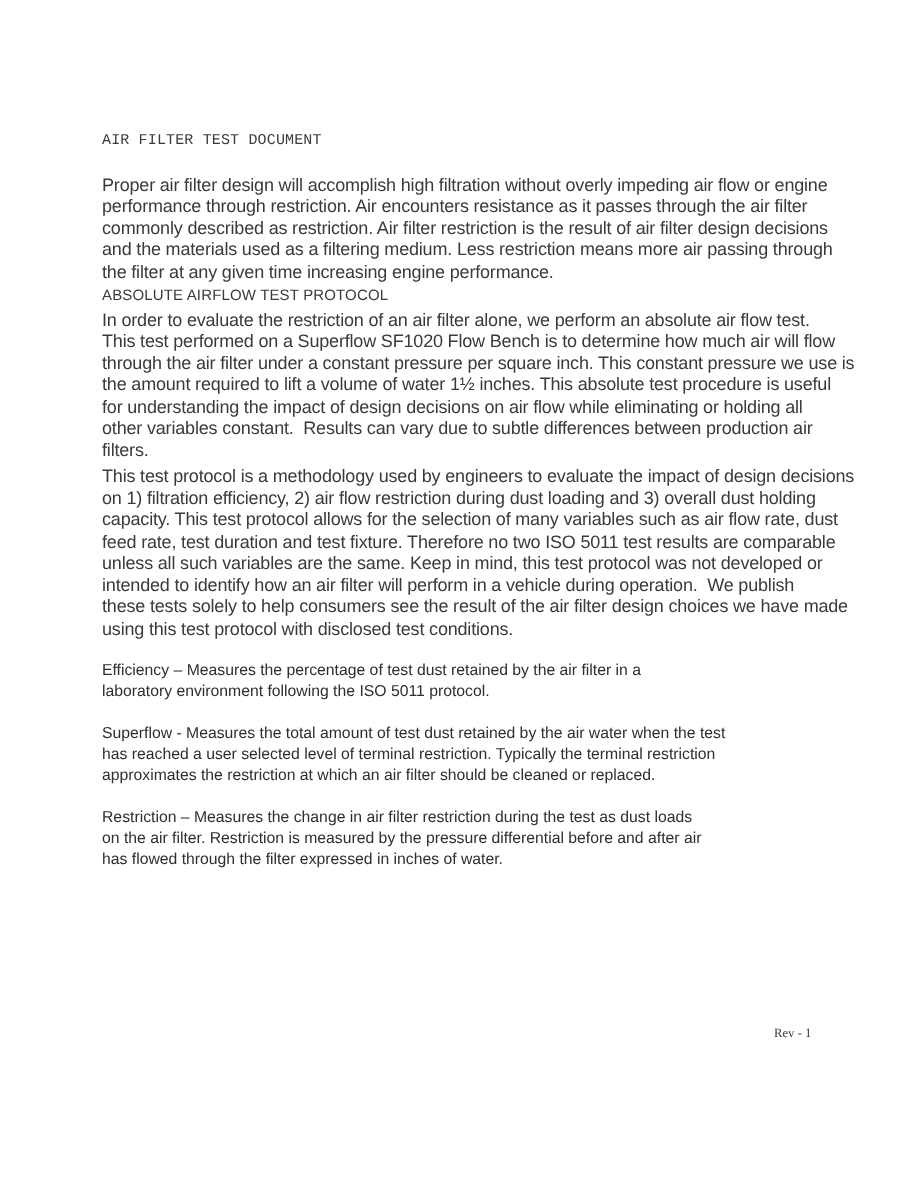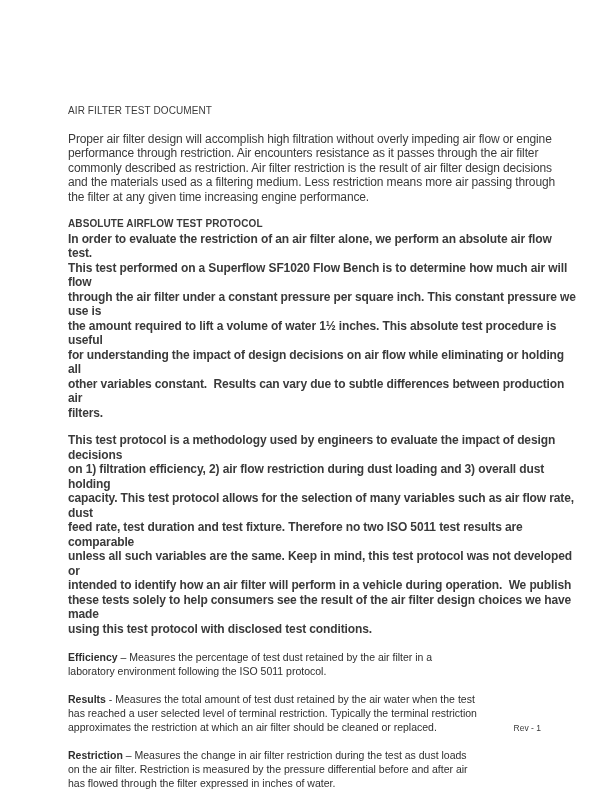--- a/index.html
+++ b/index.html
@@ -20,61 +20,62 @@
     position: absolute;
     left: 68px;
     top: 88px;
     width: 510px;
   }
   .doc-title {
     font-size: 10px;
     line-height: 14.5px;
     color: #3a3a3a;
     letter-spacing: 0.1px;
-    margin: 16px 0 13px 0;
+    margin: 0 0 13px 0;
+    font-family: Liberation Mono, monospace;
   }
   .body-text {
     font-size: 12px;
     line-height: 14.5px;
     color: #3a3a3a;
     letter-spacing: -0.12px;
     white-space: pre-wrap;
     margin: 0;
   }
   .section {
-    margin-top: 13px;
-    font-weight: bold;
+    margin-top: 3px;
   }
   .section-heading {
     font-size: 10px;
     line-height: 14.5px;
     color: #3a3a3a;
     letter-spacing: 0.1px;
     margin: 0;
   }
   .definition {
     font-size: 10.5px;
     line-height: 14px;
     color: #2e2e2e;
     white-space: pre-wrap;
     margin-top: 14px;
   }
   .definition .term {
-    font-weight: bold;
+    font-weight: normal;
   }
   .definitions-block {
     margin-top: 2px;
   }
   .footer {
     position: absolute;
-    top: 722px;
+    top: 682px;
     right: 71px;
     font-size: 8.5px;
     line-height: 12px;
     color: #3a3a3a;
+    font-family: Liberation Serif, serif;
   }
 </style>
 </head>
 <body>
 
 <div class="page">
   <div class="content">
 
     <div class="doc-title">AIR FILTER TEST DOCUMENT</div>
 
@@ -103,21 +104,21 @@
 unless all such variables are the same. Keep in mind, this test protocol was not developed or
 intended to identify how an air filter will perform in a vehicle during operation.  We publish
 these tests solely to help consumers see the result of the air filter design choices we have made
 using this test protocol with disclosed test conditions.</p>
     </div>
 
     <div class="definitions-block">
       <div class="definition"><span class="term">Efficiency</span><span> – Measures the percentage of test dust retained by the air filter in a
 laboratory environment following the ISO 5011 protocol.</span></div>
 
-      <div class="definition"><span class="term">Results</span><span> - Measures the total amount of test dust retained by the air water when the test
+      <div class="definition"><span class="term">Superflow</span><span> - Measures the total amount of test dust retained by the air water when the test
 has reached a user selected level of terminal restriction. Typically the terminal restriction
 approximates the restriction at which an air filter should be cleaned or replaced.</span></div>
 
       <div class="definition"><span class="term">Restriction</span><span> – Measures the change in air filter restriction during the test as dust loads
 on the air filter. Restriction is measured by the pressure differential before and after air
 has flowed through the filter expressed in inches of water.</span></div>
     </div>
 
   </div>
 

